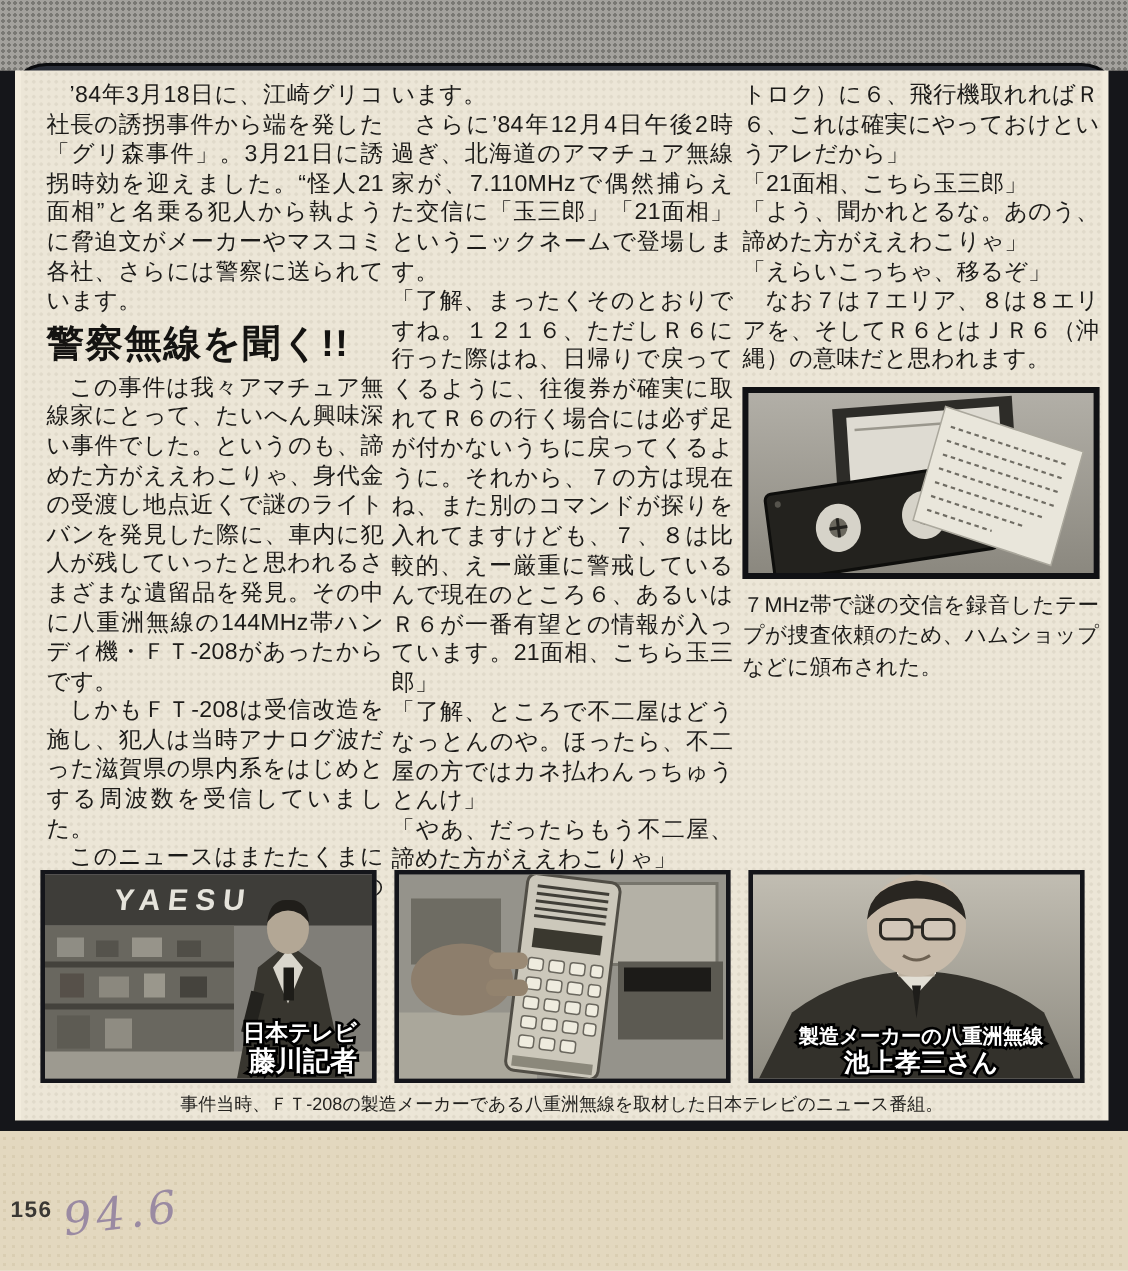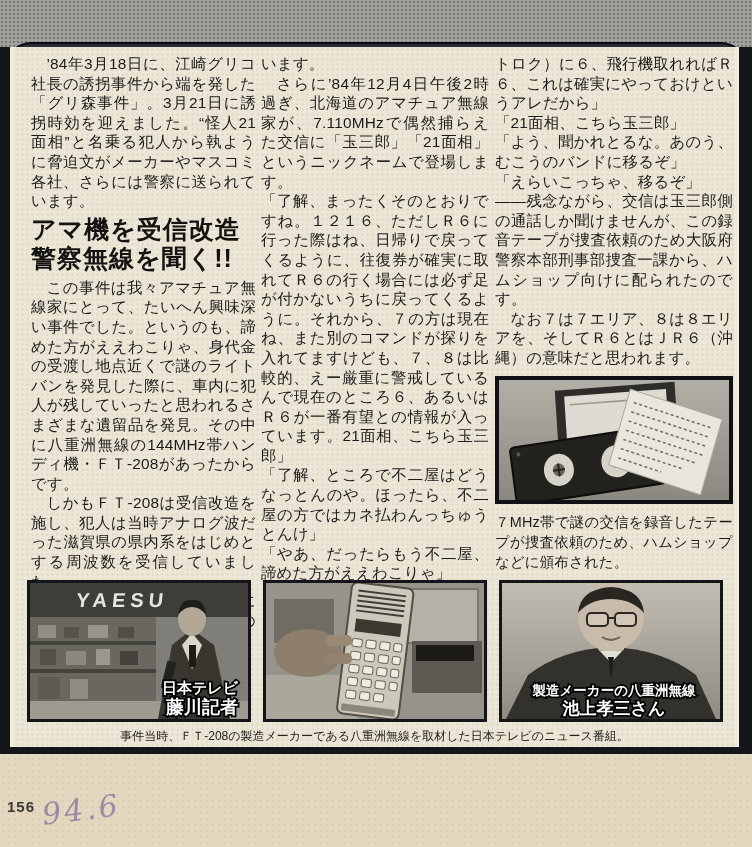--- a/index.html
+++ b/index.html
@@ -64,43 +64,41 @@
 
 <div class="banner">
   <div class="banner-title">グリ森事件の犯人が７MHz帯で不法運用!?</div>
 </div>
 
 <div class="frame">
 
   <div class="col col1">
     <p class="p-indent">’84年3月18日に、江崎グリコ社長の誘拐事件から端を発した「グリ森事件」。3月21日に誘拐時効を迎えました。“怪人21面相”と名乗る犯人から執ように脅迫文がメーカーやマスコミ各社、さらには警察に送られています。</p>
     <div class="sec-heading">
-      <div>アマ機を受信改造</div>
       <div class="l2">警察無線を聞く!!</div>
     </div>
     <p class="p-indent">この事件は我々アマチュア無線家にとって、たいへん興味深い事件でした。というのも、諦めた方がええわこりゃ、身代金の受渡し地点近くで謎のライトバンを発見した際に、車内に犯人が残していったと思われるさまざまな遺留品を発見。その中に八重洲無線の144MHz帯ハンディ機・ＦＴ-208があったからです。</p>
     <p class="p-indent">しかもＦＴ-208は受信改造を施し、犯人は当時アナログ波だった滋賀県の県内系をはじめとする周波数を受信していました。</p>
     <p class="p-indent">このニュースはまたたくまに全国に知れ渡り、八重洲無線の関係者もインタビューに応えて</p>
   </div>
 
   <div class="col col2">
     <p>います。</p>
     <p class="p-indent">さらに’84年12月4日午後2時過ぎ、北海道のアマチュア無線家が、7.110MHzで偶然捕らえた交信に「玉三郎」「21面相」というニックネームで登場します。</p>
     <p>「了解、まったくそのとおりですね。１２１６、ただしＲ６に行った際はね、日帰りで戻ってくるように、往復券が確実に取れてＲ６の行く場合には必ず足が付かないうちに戻ってくるように。それから、７の方は現在ね、また別のコマンドが探りを入れてますけども、７、８は比較的、えー厳重に警戒しているんで現在のところ６、あるいはＲ６が一番有望との情報が入っています。21面相、こちら玉三郎」</p>
     <p>「了解、ところで不二屋はどうなっとんのや。ほったら、不二屋の方ではカネ払わんっちゅうとんけ」</p>
     <p>「やあ、だったらもう不二屋、諦めた方がええわこりゃ」</p>
     <p>「とにかく１２１６（ヒトフタヒ</p>
   </div>
 
   <div class="col col3">
     <p>トロク）に６、飛行機取れればＲ６、これは確実にやっておけというアレだから」</p>
     <p>「21面相、こちら玉三郎」</p>
-    <p>「よう、聞かれとるな。あのう、むこうのバンドに移るぞ」</p>
+    <p>「よう、聞かれとるな。あのう、諦めた方がええわこりゃ」</p>
     <p>「えらいこっちゃ、移るぞ」</p>
-    <p>――残念ながら、交信は玉三郎側の通話しか聞けませんが、この録音テープが捜査依頼のため大阪府警察本部刑事部捜査一課から、ハムショップ向けに配られたのです。</p>
     <p class="p-indent">なお７は７エリア、８は８エリアを、そしてＲ６とはＪＲ６（沖縄）の意味だと思われます。</p>
 
     <div class="photo-tape">
       <svg viewBox="0 0 230 112" preserveAspectRatio="none">
         <defs>
           <linearGradient id="tg" x1="0" y1="0" x2="0" y2="1">
             <stop offset="0" stop-color="#b2afa7"></stop>
               <stop offset="1" stop-color="#8b887f"></stop>
           </linearGradient>
         </defs>

